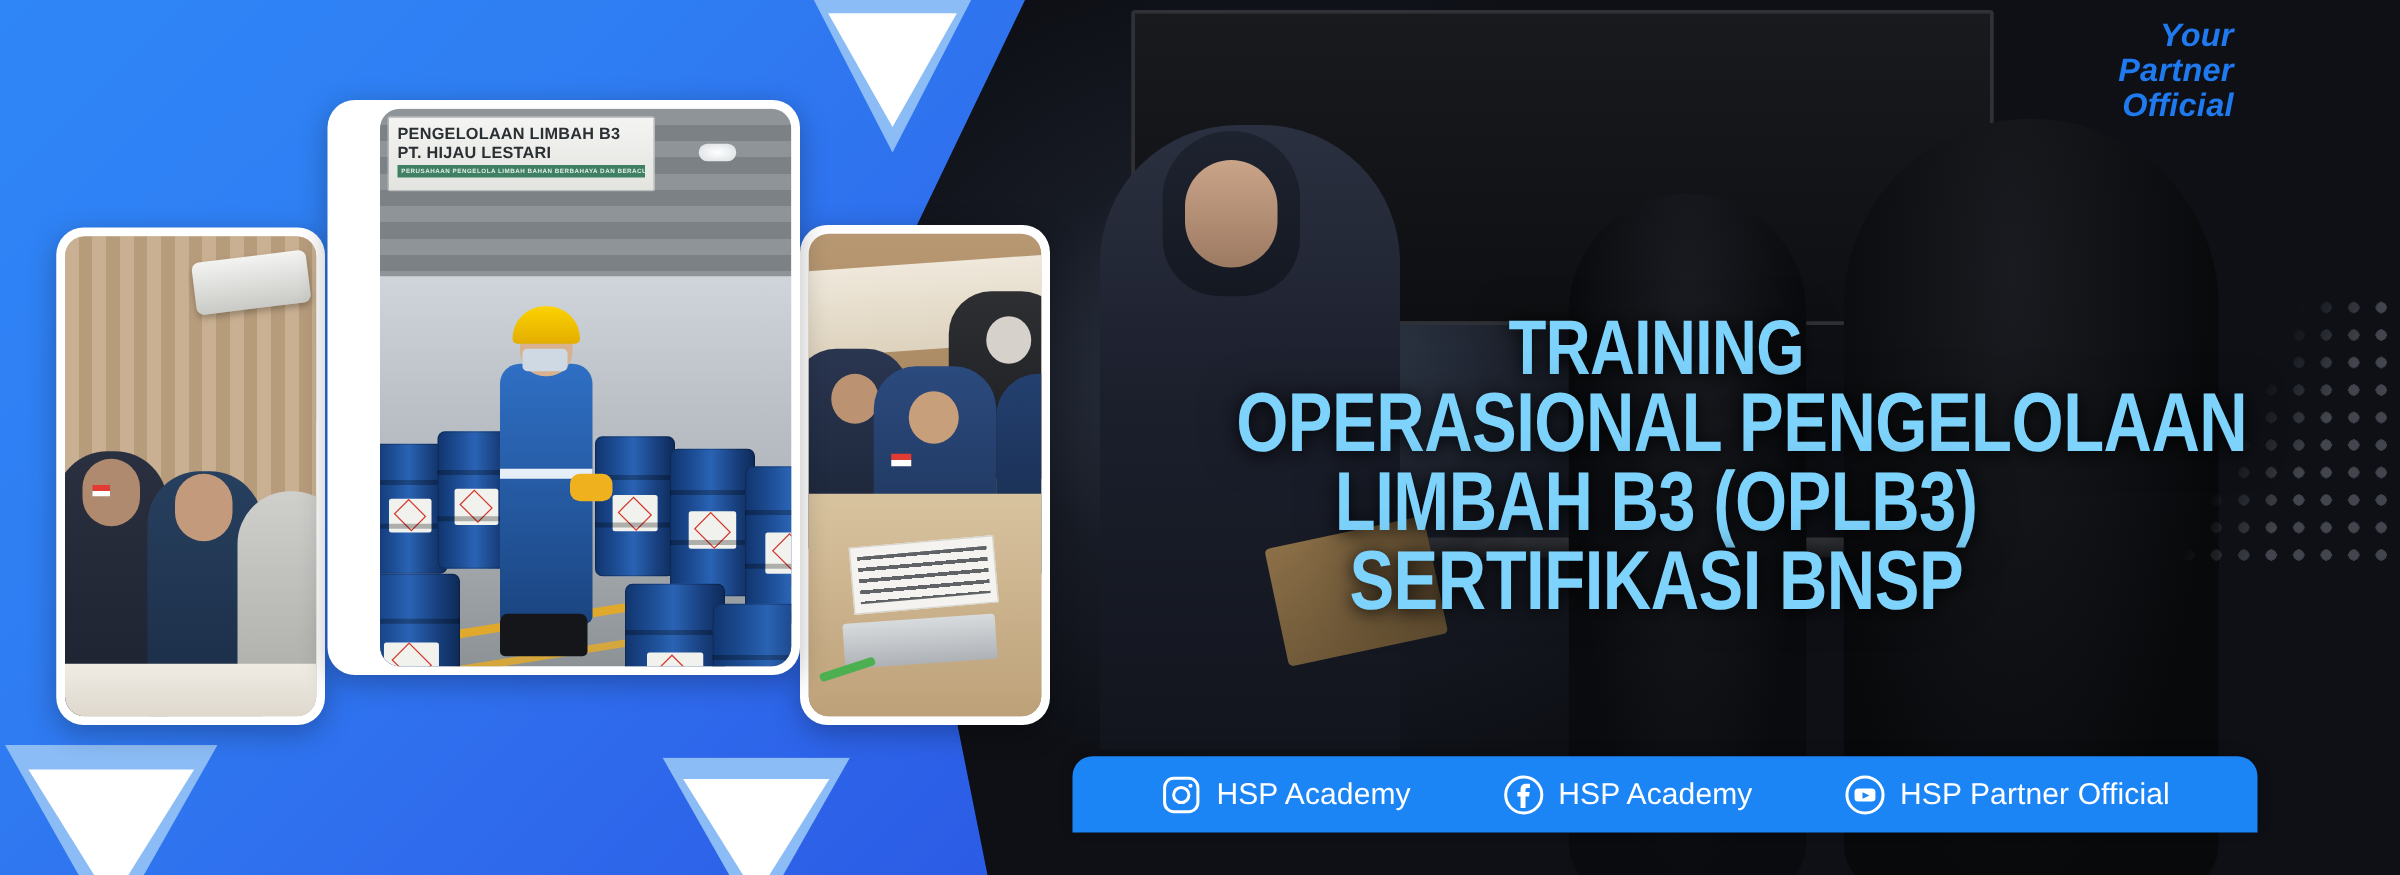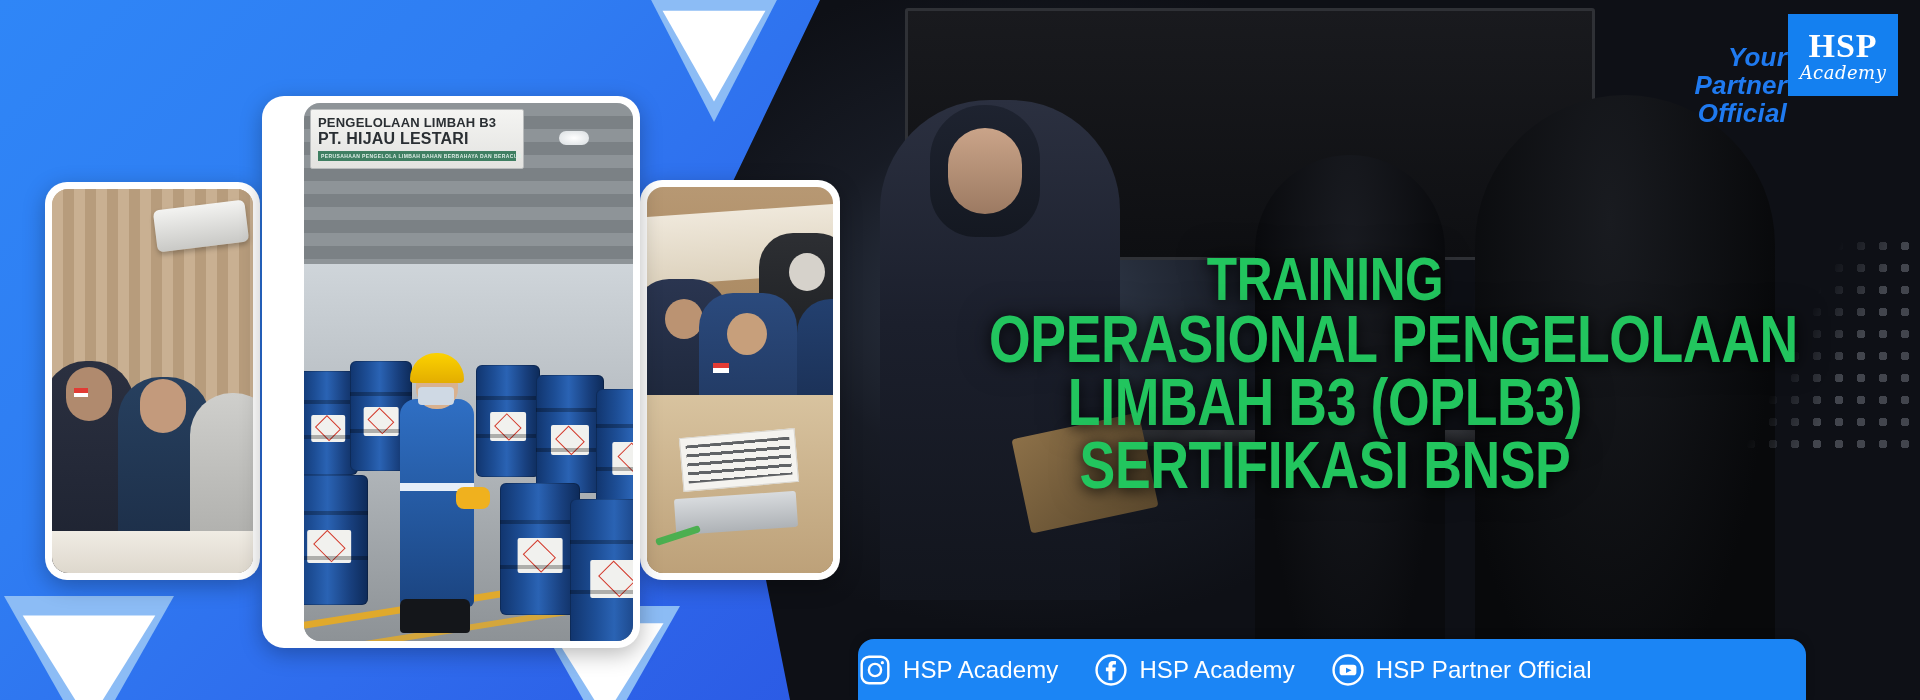--- a/index.html
+++ b/index.html
@@ -90,21 +90,21 @@
 
   
   .card {
     position:absolute; background:#fff; border-radius:22px;
     box-shadow:0 6px 22px rgba(0,0,0,.28); overflow:hidden;
     padding:7px;
   }
   .card .ph { width:100%; height:100%; border-radius:16px; overflow:hidden; position:relative; }
 
   #card-left  { left:45px;  top:182px; width:215px; height:398px; z-index:3; }
-  #card-mid   { left:262px; top:96px;  width:378px; height:552px; z-index:5;padding-left:42px; }
+  #card-mid   { left:262px; top:80px;  width:378px; height:460px; z-index:5;padding-left:42px; }
   #card-right { left:640px; top:180px; width:200px; height:400px; z-index:4; }
 
   
   .ph-class { background:linear-gradient(180deg,#cdb79a 0%,#c2aa8c 38%,#e8e2da 39%,#ddd6cc 100%); }
   .ph-class .curtain{
     position:absolute; left:0; top:0; width:100%; height:56%;
     background:repeating-linear-gradient(90deg,#c9b092 0 11px,#b79c7c 11px 22px);
   }
   .ph-class .proj{
     position:absolute; right:6px; top:16px; width:92px; height:42px;
@@ -132,21 +132,21 @@
   .ph-drums .roof{
     position:absolute; left:0; top:0; width:100%; height:30%;
     background:repeating-linear-gradient(180deg,#8e9498 0 13px,#7b8185 13px 26px);
   }
   .ph-drums .sign{
     position:absolute; left:6px; top:6px; width:214px; height:60px;
     background:linear-gradient(180deg,#f4f4f2,#e3e3e0);
     border:1px solid #b9bcbd; border-radius:2px; padding:5px 7px;
   }
   .ph-drums .sign .l1{ font-size:13px; font-weight:700; color:#2a2f33; letter-spacing:.2px; white-space:nowrap; }
-  .ph-drums .sign .l2{ font-size:16px; font-weight:700; color:#2a2f33; letter-spacing:.2px; white-space:nowrap; }
+  .ph-drums .sign .l2{ font-size:13px; font-weight:700; color:#2a2f33; letter-spacing:.2px; white-space:nowrap; }
   .ph-drums .sign .l3{
     margin-top:3px; background:#3f7f62; color:#dfeee7; font-size:5px; font-weight:700;
     padding:2px 3px; letter-spacing:.4px; white-space:nowrap;
   }
   .ph-drums .light{
     position:absolute; right:44px; top:28px; width:30px; height:14px;
     background:radial-gradient(ellipse,#ffffff,#d8dde0); border-radius:7px;
   }
   .ph-drums .floor{
     position:absolute; left:0; bottom:0; width:100%; height:36%;
@@ -245,60 +245,59 @@
   .ph-group .pen{
     position:absolute; left:8px; bottom:34px; width:46px; height:7px;
     background:#4caf50; border-radius:3px; transform:rotate(-18deg);
   }
   .ph-group .flagm{ position:absolute; left:66px; top:176px; width:16px; height:10px;
     background:linear-gradient(180deg,#e23b34 50%,#fff 50%); }
 
   
   #headline {
     position:absolute; left:905px; top:250px; width:840px;
-    text-align:center; color:#22c55e; z-index:20;
+    text-align:center; color:#7dd3fc; z-index:20;
     font-family:"Liberation Sans", sans-serif;
     font-weight:700; text-transform:uppercase;
     line-height:.94; letter-spacing:-0.5px;
     text-shadow:0 2px 14px rgba(0,0,0,.75), 0 0 34px rgba(0,0,0,.55);
   }
   #headline .ln { display:block; white-space:nowrap; transform:scaleX(.80); transform-origin:50% 50%; }
   #headline .ln1 { font-size:62px; }
   #headline .ln2 { font-size:67px; }
   #headline .ln3 { font-size:67px; }
   #headline .ln4 { font-size:67px; }
 
   
   #tagline {
     position:absolute; right:133px; top:14px; z-index:30;
     text-align:right; color:#1f7af0;
     font-weight:700; font-style:italic; font-size:26px; line-height:1.08;
     letter-spacing:.2px;
-    margin-top:29px;
   }
   #tagline span { display:block; }
   #logo {
     position:absolute; right:22px; top:14px; width:110px; height:82px; z-index:30;
     background:#1480f0; display:flex; flex-direction:column;
     align-items:center; justify-content:center; gap:1px;
   }
   #logo .hsp {
     font-family:"Liberation Serif", serif; font-weight:700; color:#fff;
     font-size:34px; line-height:1; letter-spacing:1px;
   }
   #logo .acad {
     font-family:"DejaVu Serif", serif; font-style:italic; color:#fff;
     font-size:18px; line-height:1; letter-spacing:.5px;
   }
 
   
   #social {
-    position:absolute; left:858px; top:639px; width:948px; height:61px;
+    position:absolute; left:858px; top:605px; width:948px; height:61px;
     background:#1b85f5; border-radius:16px 16px 0 0;
-    display:flex; align-items:center; gap:36px;
+    display:flex; align-items:center; justify-content:center; gap:73px;
     z-index:40; box-shadow:0 -2px 10px rgba(0,0,0,.2);
   }
   .soc { display:flex; align-items:center; gap:11px; }
   .soc .nm { color:#fff; font-size:24px; font-weight:400; letter-spacing:.1px; white-space:nowrap; }
   .soc svg { display:block; }
 </style>
 </head>
 <body>
 
 <div id="banner">
@@ -419,24 +418,20 @@
     <span class="ln ln3">LIMBAH B3 (OPLB3)</span>
     <span class="ln ln4">SERTIFIKASI BNSP</span>
   </div>
 
   <div id="tagline">
     <span>Your</span>
     <span>Partner</span>
     <span>Official</span>
   </div>
 
-  <div id="logo">
-    <div class="hsp">HSP</div>
-    <div class="acad">Academy</div>
-  </div>
 
   <div id="social">
 
     <div class="soc">
       <span>
         <svg width="34" height="34" viewBox="0 0 24 24" fill="none" stroke="#ffffff" stroke-width="1.7">
           <rect x="2.6" y="2.6" width="18.8" height="18.8" rx="5.2"></rect>
           <circle cx="12" cy="12" r="4.3"></circle>
           <circle cx="17.2" cy="6.8" r="1.15" fill="#ffffff" stroke="none"></circle>
         </svg>

